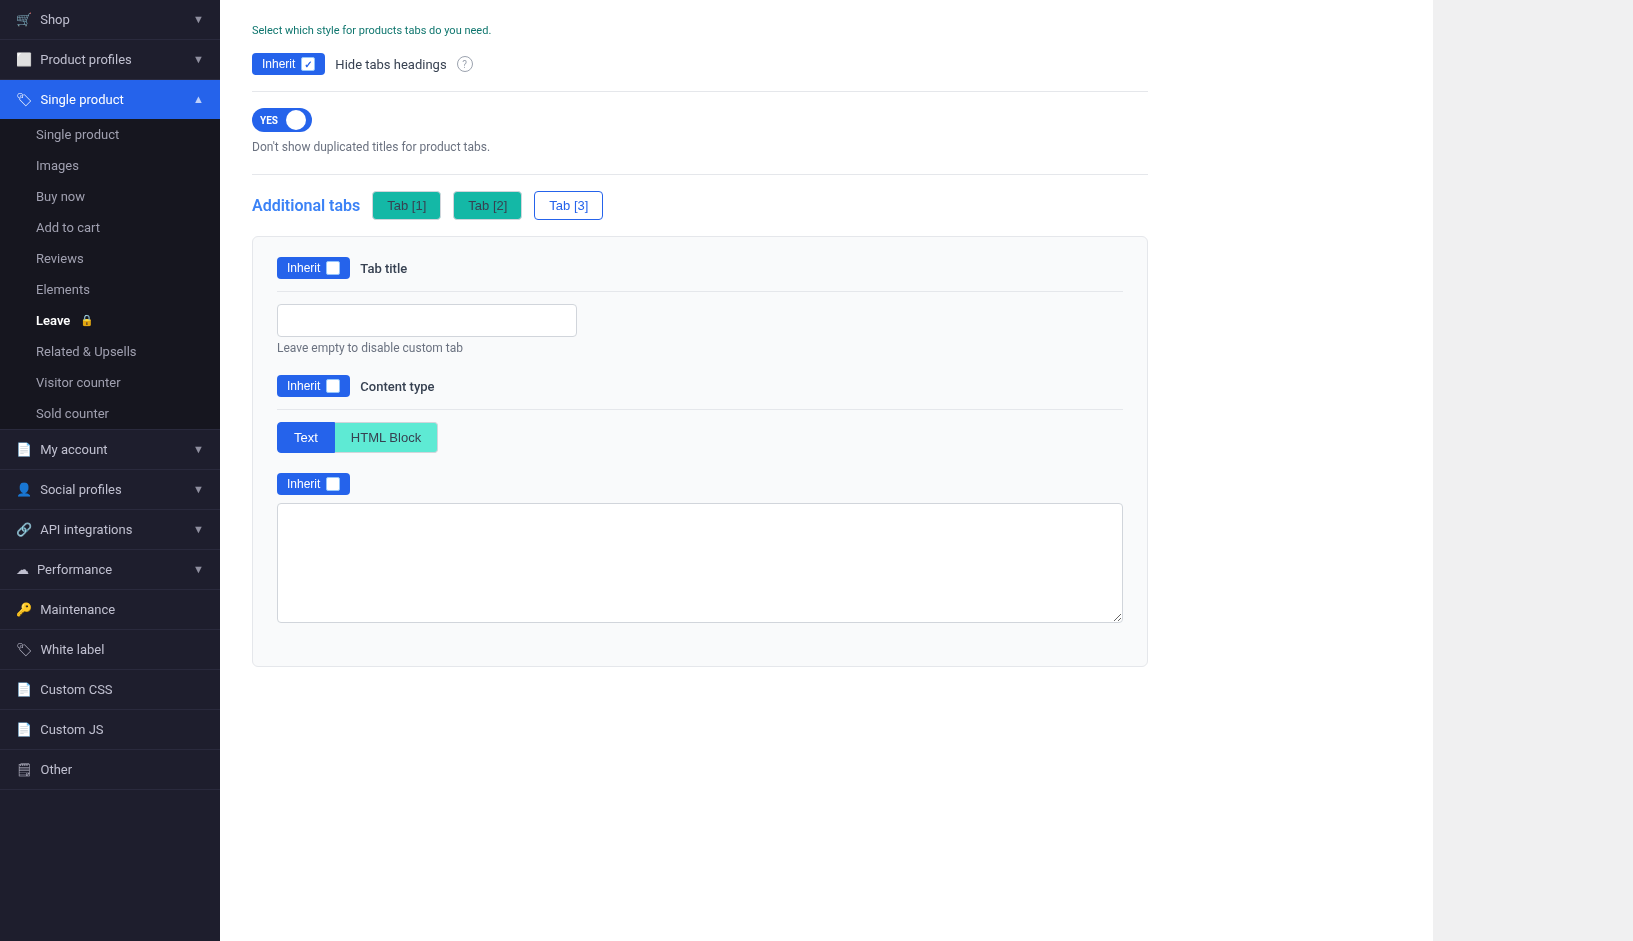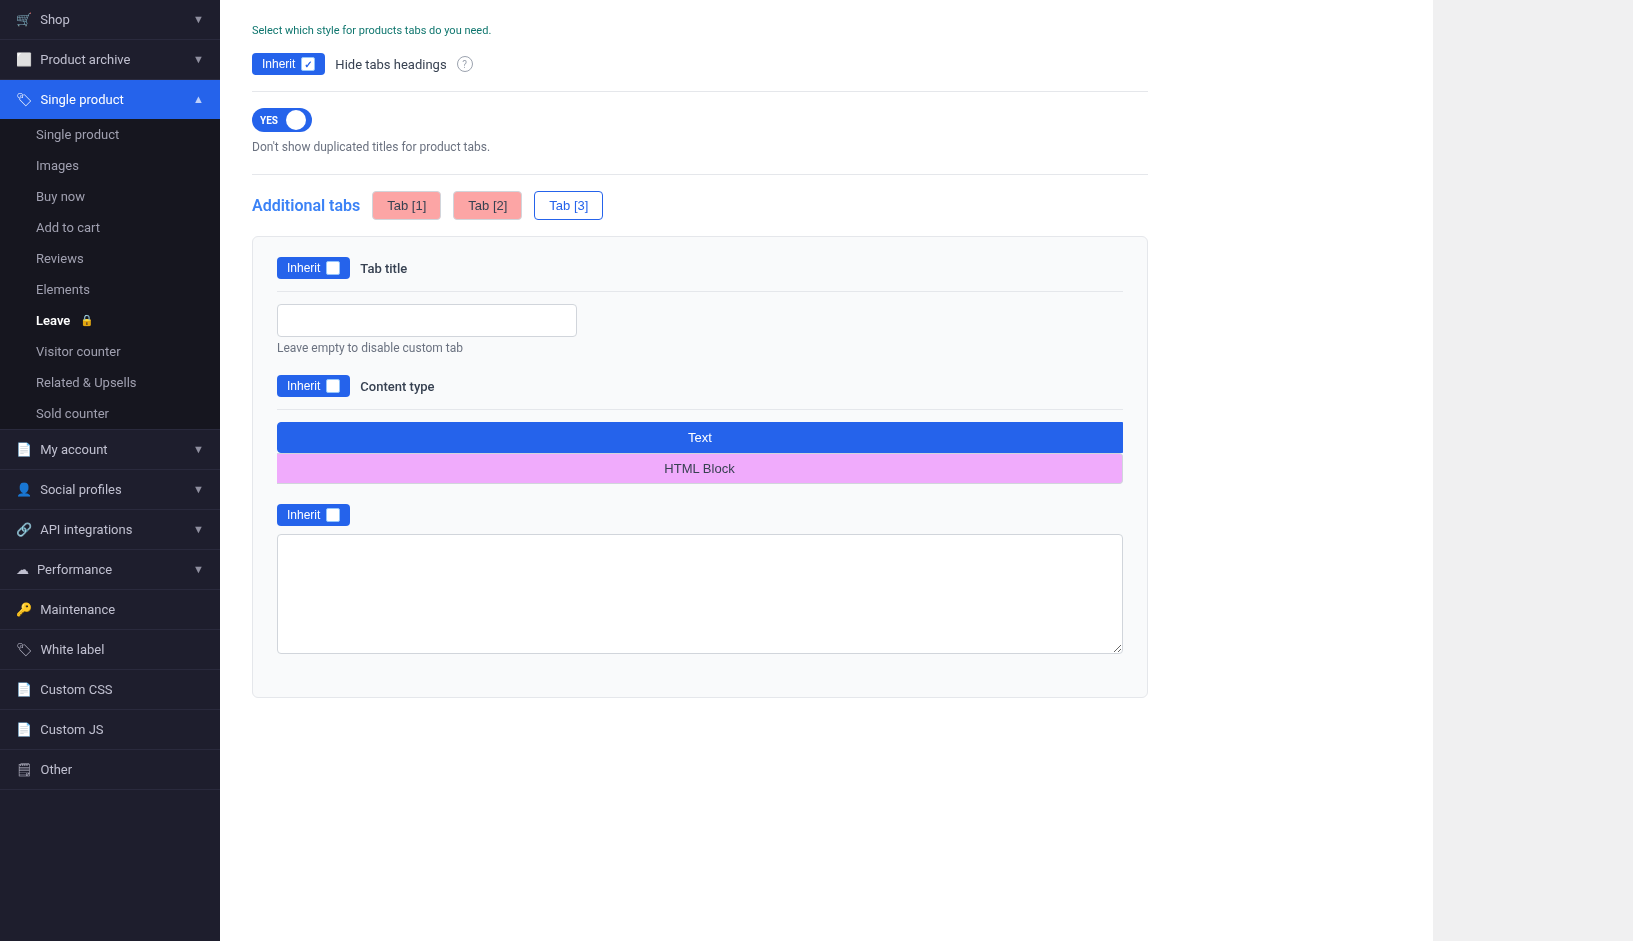--- a/index.html
+++ b/index.html
@@ -173,21 +173,21 @@
       margin-bottom: 16px;
     }
     .section-title {
       font-size: 16px;
       font-weight: 600;
       color: #3b82f6;
     }
     .tab-btn {
       padding: 6px 14px;
       border: 1px solid #d1d5db;
-      background: #fca5a5;
+      background: #14b8a6;
       border-radius: 4px;
       cursor: pointer;
       font-size: 13px;
       color: #374151;
     }
     .tab-btn.active {
       background: #fff;
       border-color: #2563eb;
       color: #2563eb;
       font-weight: 500;
@@ -237,26 +237,25 @@
       font-size: 12px;
       margin-top: 4px;
       margin-bottom: 12px;
     }
 
     
     .content-type-btns {
       display: flex;
       gap: 0;
       margin-bottom: 12px;
-      flex-direction: column;
     }
     .content-type-btn {
       padding: 7px 16px;
       border: 1px solid #d1d5db;
-      background: #f0abfc;
+      background: #5eead4;
       cursor: pointer;
       font-size: 13px;
       color: #374151;
     }
     .content-type-btn:first-child { border-radius: 4px 0 0 4px; }
     .content-type-btn:last-child { border-radius: 0 4px 4px 0; border-left: none; }
     .content-type-btn.active {
       background: #2563eb;
       color: #fff;
       border-color: #2563eb;
@@ -294,21 +293,21 @@
         <span>Shop</span>
       </div>
       <span class="chevron">▼</span>
     </div>
   </div>
 
   <div class="sidebar-section">
     <div class="sidebar-item">
       <div class="sidebar-item-left">
         <span>⬜</span>
-        <span>Product archive</span>
+        <span>Product profiles</span>
       </div>
       <span class="chevron">▼</span>
     </div>
   </div>
 
   <div class="sidebar-section">
     <div class="sidebar-item sidebar-parent-active">
       <div class="sidebar-item-left">
         <span>🏷</span>
         <span>Single product</span>
@@ -332,24 +331,24 @@
         <span>Reviews</span>
       </div>
       <div class="sidebar-subitem">
         <span>Elements</span>
       </div>
       <div class="sidebar-subitem active">
         <span>Leave</span>
         <span class="lock-icon" style="margin-left:4px">🔒</span>
       </div>
       <div class="sidebar-subitem">
+        <span>Related &amp; Upsells</span>
+      </div>
+      <div class="sidebar-subitem">
         <span>Visitor counter</span>
-      </div>
-      <div class="sidebar-subitem">
-        <span>Related &amp; Upsells</span>
       </div>
       <div class="sidebar-subitem">
         <span>Sold counter</span>
       </div>
     </div>
   </div>
 
   <div class="sidebar-section">
     <div class="sidebar-item">
       <div class="sidebar-item-left">

